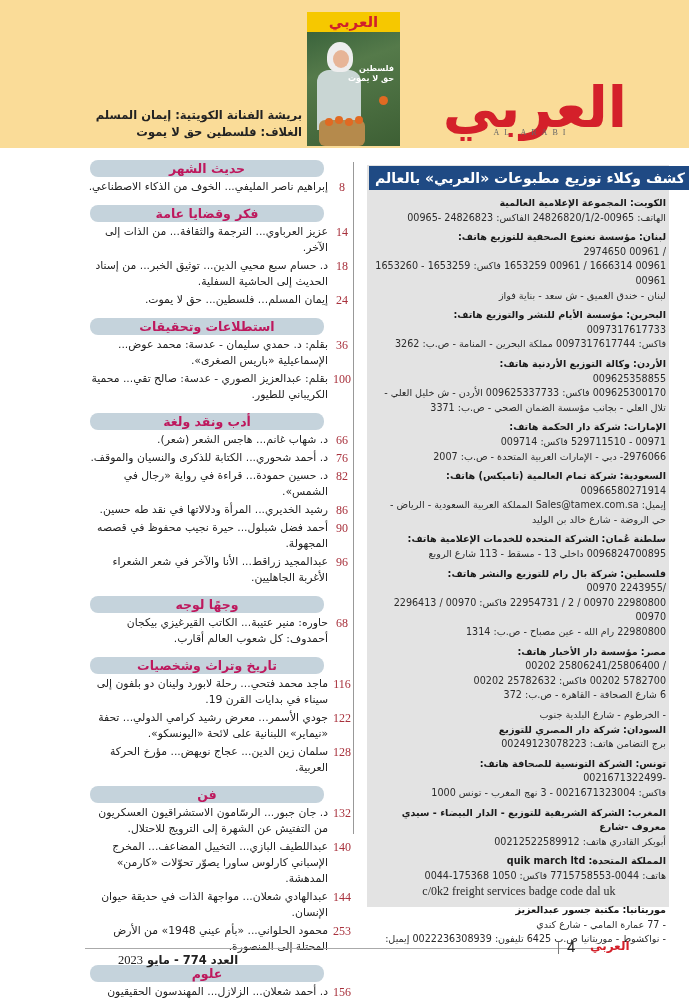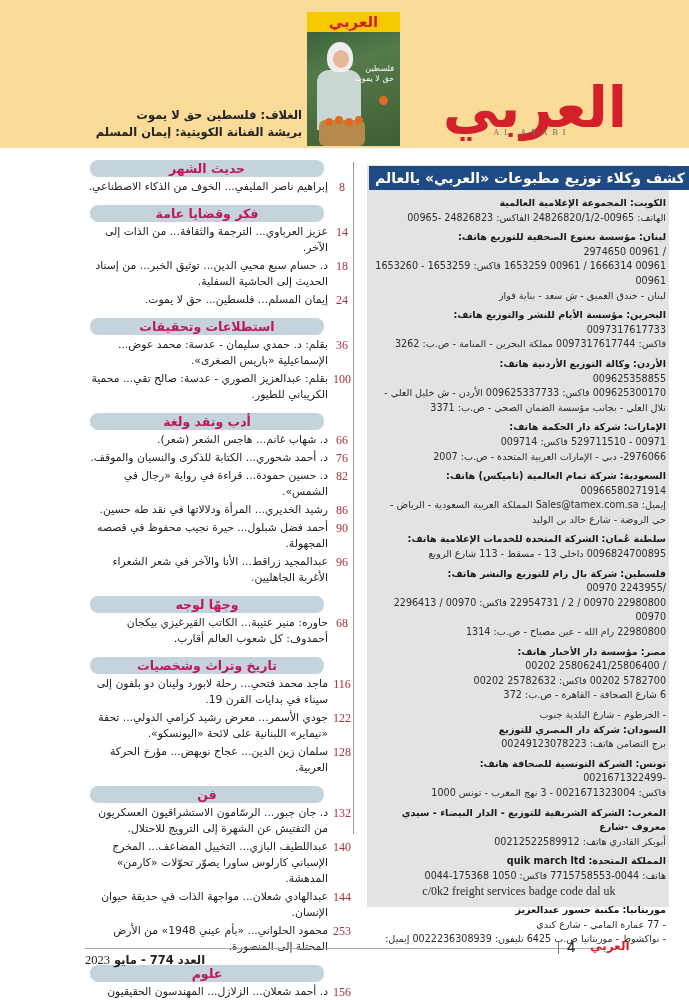--- a/index.html
+++ b/index.html
@@ -11,21 +11,21 @@
   .cover-caption { position: absolute; left: 12px; top: 107px; width: 290px; direction: rtl; text-align: right; font-size: 11.5px; font-weight: bold; line-height: 17px; color: #222; }
   .cover { position: absolute; left: 307px; top: 12px; width: 93px; height: 134px; background: linear-gradient(160deg, #2f5a36 0%, #557a4a 40%, #3d5f34 100%); overflow: hidden; }
   .cover-top { position: absolute; left: 0; top: 0; width: 100%; height: 20px; background: #f6c800; display: flex; align-items: center; justify-content: center; direction: rtl; }
   .cover-title { color: #d0202b; font-weight: bold; font-size: 15px; }
   .cover-woman { position: absolute; left: 10px; top: 30px; width: 44px; height: 100px; }
   .cover-head { position: absolute; left: 10px; top: 0; width: 26px; height: 30px; border-radius: 50% 50% 40% 40%; background: #eee; }
   .cover-face { position: absolute; left: 16px; top: 8px; width: 16px; height: 18px; border-radius: 50%; background: #e7b597; }
   .cover-body { position: absolute; left: 0; top: 28px; width: 44px; height: 60px; background: #c9d6d4; border-radius: 12px 12px 0 0; }
   .cover-basket { position: absolute; left: 2px; top: 78px; width: 46px; height: 26px; background: #b58a4c; border-radius: 6px; }
   .cover-orange { position: absolute; width: 8px; height: 8px; border-radius: 50%; background: #e06a22; }
-  .cover-text { position: absolute; right: 6px; top: 52px; color: #fff; font-size: 8px; direction: rtl; text-align: right; line-height: 10px; font-weight: normal; }
+  .cover-text { position: absolute; right: 6px; top: 52px; color: #fff; font-size: 8px; direction: rtl; text-align: right; line-height: 10px; font-weight: bold; }
 
   .logo { position: absolute; left: 447px; top: 82px; width: 180px; direction: rtl; text-align: center; }
   .logo-ar { color: #d4202a; font-size: 56px; font-weight: bold; line-height: 52px; letter-spacing: -1px; font-family: "DejaVu Sans", sans-serif; }
   .logo-en { position: absolute; left: 0; top: 46px; width: 170px; text-align: center; font-family: "Liberation Serif", serif; font-size: 8px; letter-spacing: 5px; color: #666; direction: ltr; }
 
   
   .contents { position: absolute; left: 80px; top: 160px; width: 276px; direction: rtl; }
   .vline { position: absolute; left: 353px; top: 162px; width: 1px; height: 672px; background: #999; }
   .section { margin-bottom: 10px; }
   .sec-head { background: #c5d3dc; color: #be185d; font-weight: bold; font-size: 12.5px; text-align: center; height: 17px; line-height: 17px; margin-right: 12px; margin-left: 4px; width: 234px; margin-right: 32px; border-radius: 8px; }
@@ -40,30 +40,30 @@
   .agent { margin-bottom: 5px; }
   .agent b { font-weight: bold; color: #1a1a1a; }
   .email-line { font-family: "Liberation Serif", serif; font-size: 12px; }
 
   
   .footer-line { position: absolute; left: 85px; top: 948px; width: 512px; height: 1px; background: #aaa; }
   .footer-tick { position: absolute; left: 558px; top: 942px; width: 1px; height: 12px; background: #777; }
   .footer-pg { position: absolute; left: 567px; top: 938px; font-size: 15px; color: #222; font-family: "Liberation Sans", sans-serif; }
   .footer-brand { position: absolute; left: 590px; top: 939px; color: #d4202a; font-weight: bold; font-size: 12px; direction: rtl; }
   .footer-issue { position: absolute; left: 85px; top: 953px; font-size: 11.5px; color: #222; direction: rtl; font-weight: bold; }
-  .footer-issue .yr { font-family: "Liberation Serif", serif; font-weight: normal; font-size: 12.5px; }
+  .footer-issue .yr { font-family: "Liberation Serif", serif; font-weight: normal; font-size: 12.5px; margin-left: 33px; }
 </style>
 </head>
 <body>
 
 <div class="header"></div>
 
 <div class="cover-caption">
+  <div>بريشة الفنانة الكويتية: إيمان المسلم</div>
   <div>الغلاف: فلسطين حق لا يموت</div>
-  <div>بريشة الفنانة الكويتية: إيمان المسلم</div>
 </div>
 
 <div class="cover">
   <div class="cover-top">
     <span class="cover-title">العربي</span>
   </div>
   <div class="cover-woman">
     <div class="cover-body"></div>
     <div class="cover-head"></div>
     <div class="cover-face"></div>

